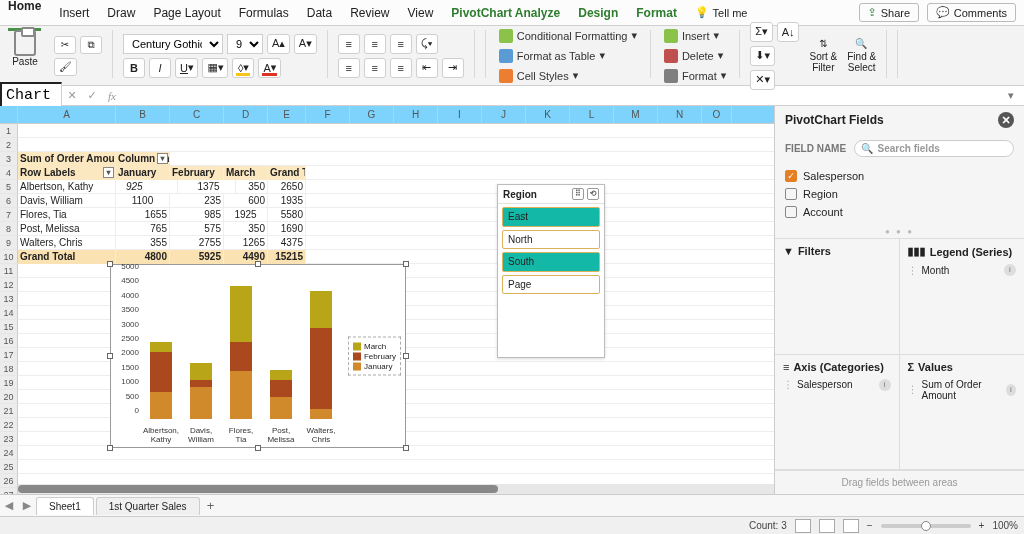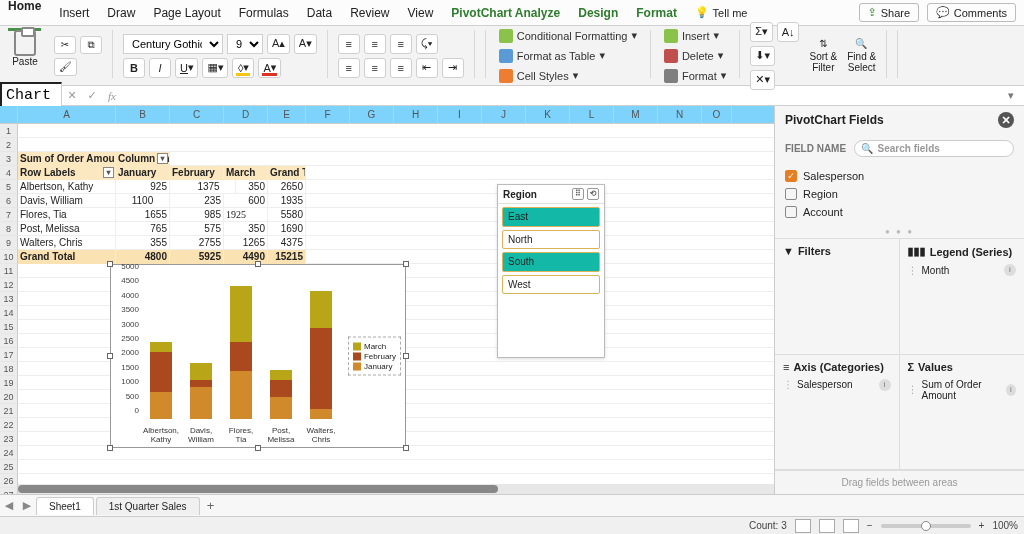--- a/index.html
+++ b/index.html
@@ -300,37 +300,37 @@
           </div>
           <div class="cellrow">
             <div class="cell hdr-yel" style="left: 0px; width: 98px;">Row Labels<div class="filter-handle">▾</div></div>
             <div class="cell hdr-yel" style="left: 98px; width: 54px;">January</div>
             <div class="cell hdr-yel" style="left: 152px; width: 54px;">February</div>
             <div class="cell hdr-yel" style="left: 206px; width: 44px;">March</div>
             <div class="cell hdr-yel" style="left: 250px; width: 38px;">Grand Total</div>
           </div>
           <div class="cellrow">
             <div class="cell" style="left: 0px; width: 98px;">Albertson, Kathy</div>
-            <div class="cell" style="left: 98px; width: 54px; text-align: right;">925</div>
+            <div class="cell" style="left: 106px; width: 54px; text-align: left; font-style: italic;">925</div>
             <div class="cell" style="left: 164px; width: 54px; text-align: center;">1375</div>
             <div class="cell" style="left: 206px; width: 44px; text-align: right;">350</div>
             <div class="cell" style="left: 250px; width: 38px; text-align: right;">2650</div>
           </div>
           <div class="cellrow">
             <div class="cell" style="left: 0px; width: 98px;">Davis, William</div>
             <div class="cell" style="left: 98px; width: 54px; text-align: center;">1100</div>
             <div class="cell" style="left: 152px; width: 54px; text-align: right;">235</div>
             <div class="cell" style="left: 206px; width: 44px; text-align: right;">600</div>
             <div class="cell" style="left: 250px; width: 38px; text-align: right;">1935</div>
           </div>
           <div class="cellrow">
             <div class="cell" style="left: 0px; width: 98px;">Flores, Tia</div>
             <div class="cell" style="left: 98px; width: 54px; text-align: right;">1655</div>
             <div class="cell" style="left: 152px; width: 54px; text-align: right;">985</div>
-            <div class="cell" style="left: 206px; width: 44px; text-align: left; font-family: Liberation Serif, serif;">1925</div>
+            <div class="cell" style="left: 206px; width: 44px; text-align: center;">1925</div>
             <div class="cell" style="left: 250px; width: 38px; text-align: right;">5580</div>
           </div>
           <div class="cellrow">
             <div class="cell" style="left: 0px; width: 98px;">Post, Melissa</div>
             <div class="cell" style="left: 98px; width: 54px; text-align: right;">765</div>
             <div class="cell" style="left: 152px; width: 54px; text-align: right;">575</div>
             <div class="cell" style="left: 206px; width: 44px; text-align: right;">350</div>
             <div class="cell" style="left: 250px; width: 38px; text-align: right;">1690</div>
           </div>
           <div class="cellrow">
@@ -375,21 +375,21 @@
         <span>Region</span>
         <span class="sic">
             <span>⠿</span>
             <span>⟲</span>
           </span>
       </div>
       <div id="slicer-items">
           <div class="slicer-item sel">East</div>
           <div class="slicer-item">North</div>
           <div class="slicer-item sel">South</div>
-          <div class="slicer-item">West</div>
+          <div class="slicer-item">Page</div>
         </div>
       <div class="slicer-pad"></div>
     </div>
 
     <div class="chartobj" style="left:110px; top:158px; width:296px; height:184px;">
       <div class="handle h-tl"></div>
       <div class="handle h-t"></div>
       <div class="handle h-tr"></div>
       <div class="handle h-l"></div>
       <div class="handle h-r"></div>

